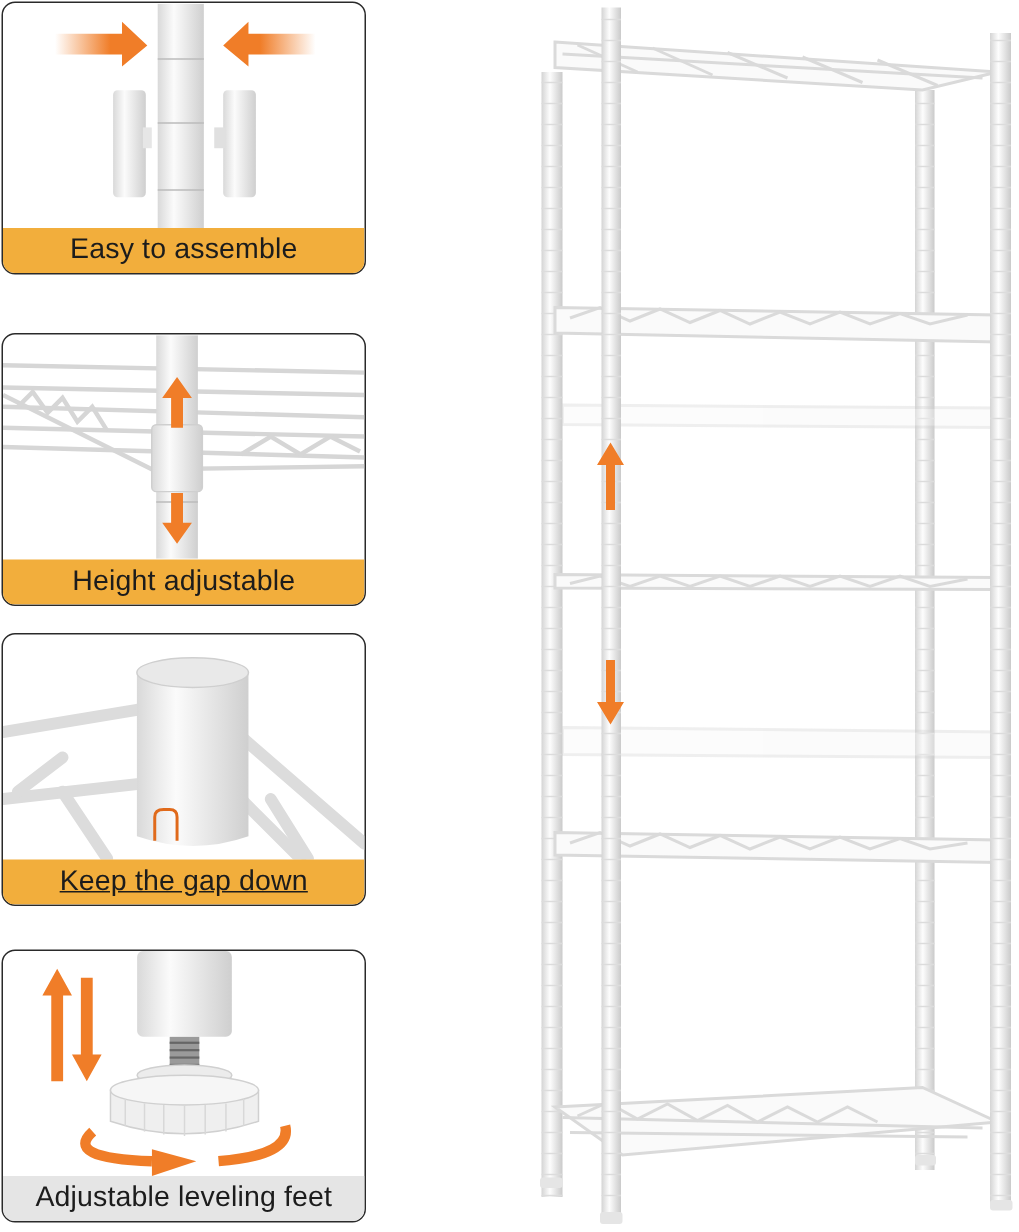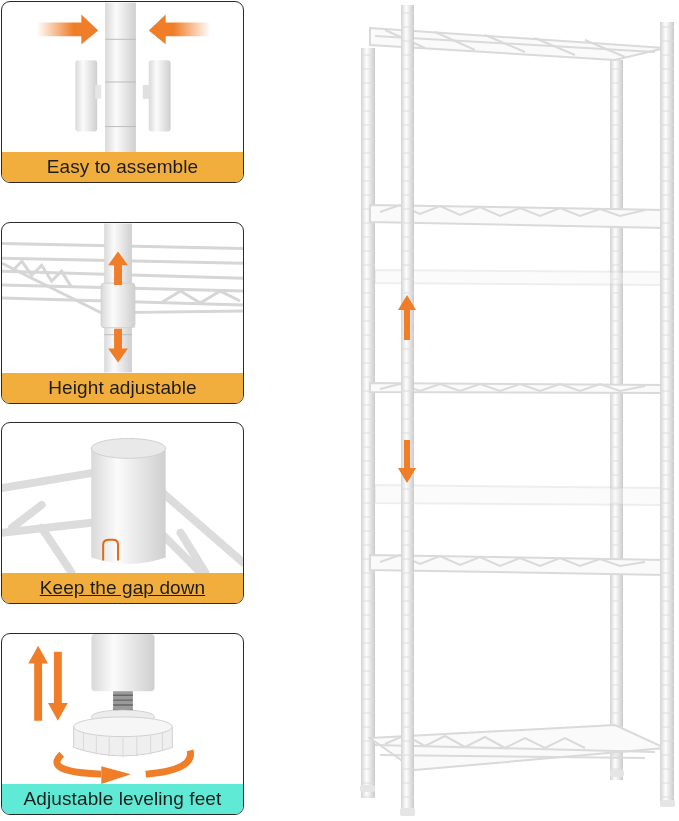--- a/index.html
+++ b/index.html
@@ -120,21 +120,21 @@
     <g fill="#F07D28">
       <polygon points="36,12 26,30 32,30 32,88 40,88 40,30 46,30"></polygon>
       <polygon points="56,88 46,70 52,70 52,18 60,18 60,70 66,70"></polygon>
     </g>
     <g>
       <path d="M60 122 Q40 140 100 142" stroke="#F07D28" stroke-width="7" fill="none"></path>
       <polygon points="100,134 130,142 100,152" fill="#F07D28"></polygon>
       <path d="M145 142 Q195 138 190 118" stroke="#F07D28" stroke-width="7" fill="none"></path>
     </g>
   </svg>
-  <div class="caption" style="background:#5eead4;">Adjustable leveling feet</div>
+  <div class="caption" style="background:#e5e5e5;">Adjustable leveling feet</div>
 </div>
 
 <div class="shelf-unit">
   <svg width="324" height="821" viewBox="0 0 324 821">
     <defs>
       <linearGradient id="post" x1="0" x2="1">
         <stop offset="0" stop-color="#d4d4d4"></stop>
           <stop offset="0.4" stop-color="#fdfdfd"></stop>
           <stop offset="1" stop-color="#cacaca"></stop>
       </linearGradient>

